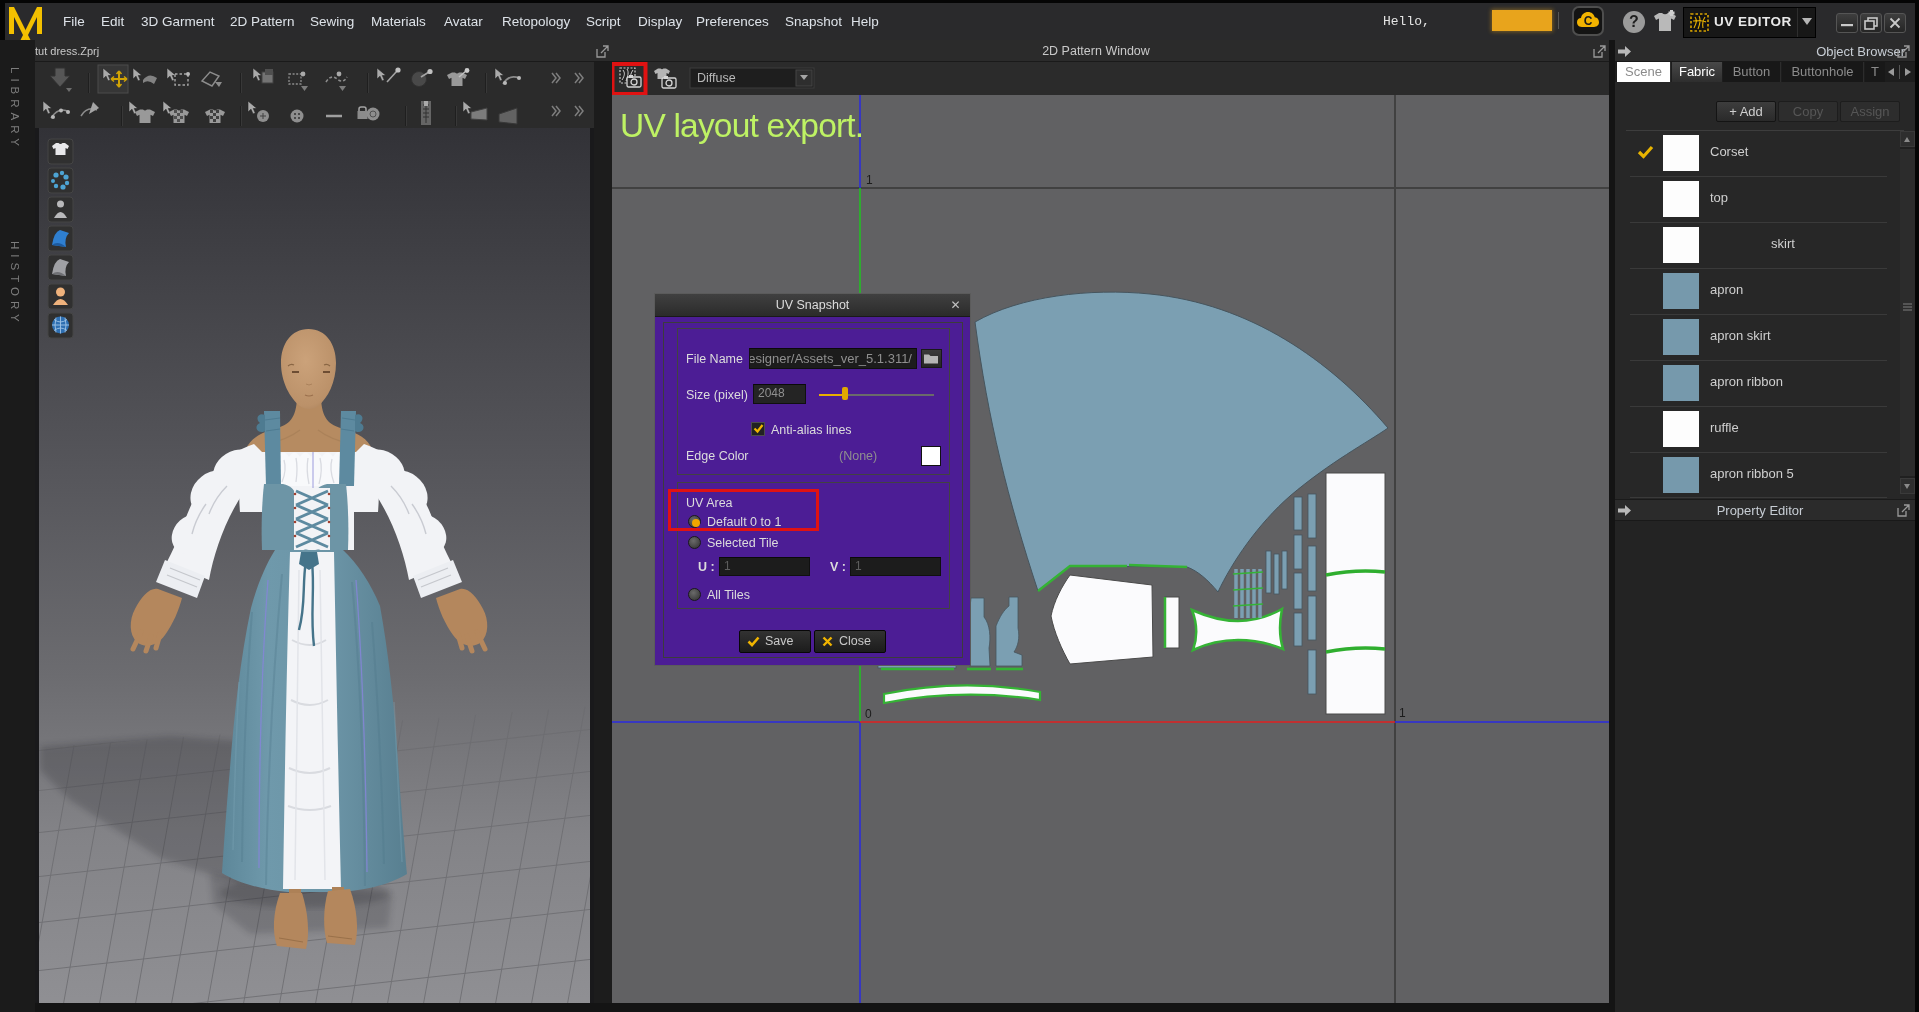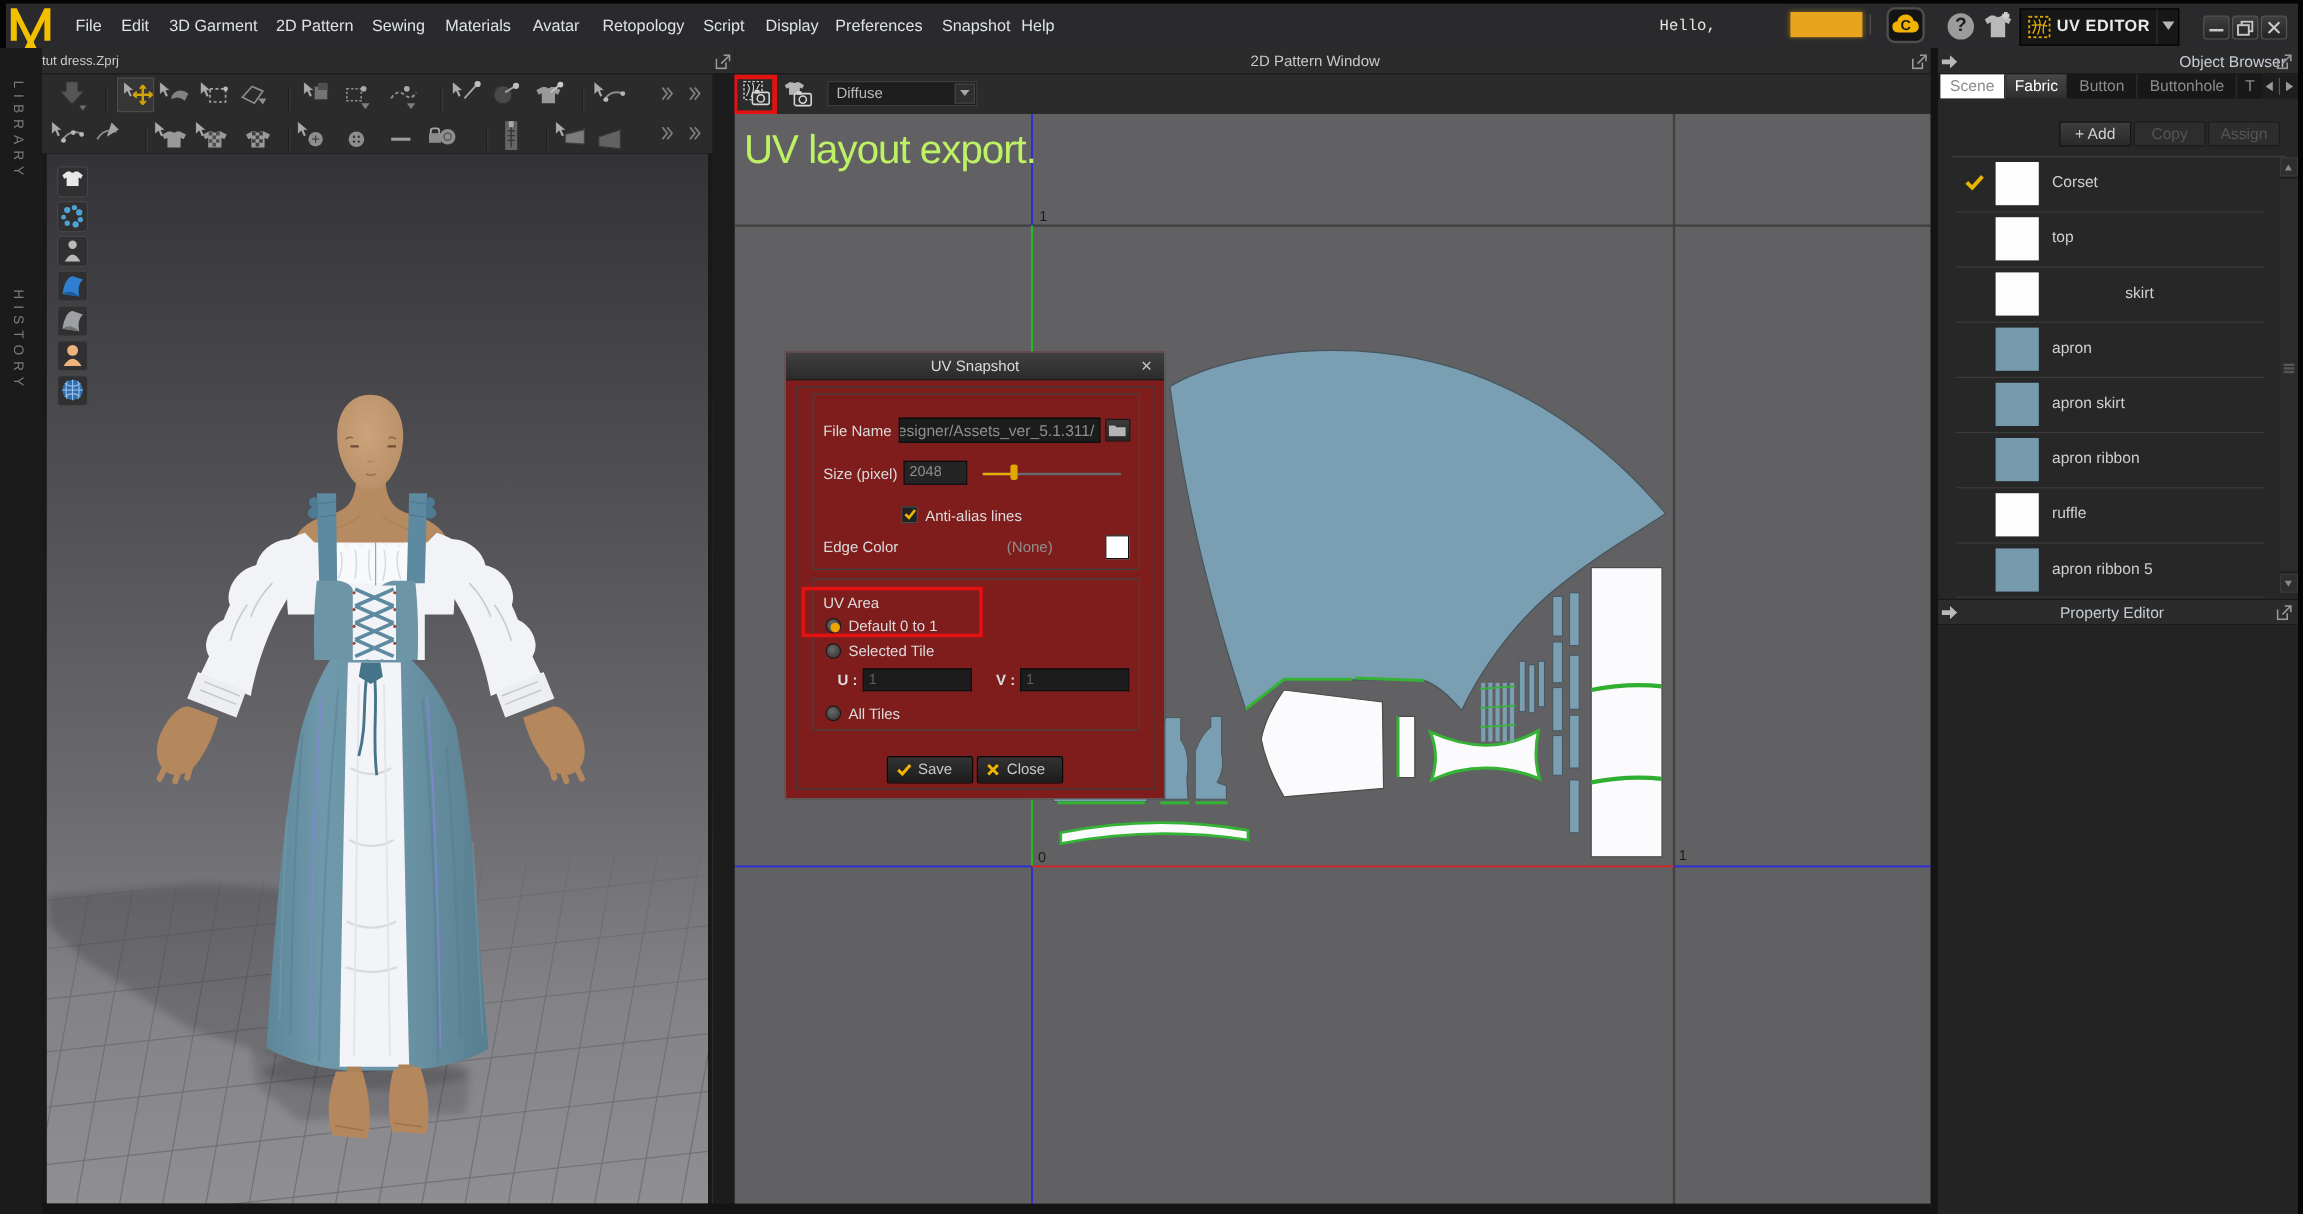--- a/index.html
+++ b/index.html
@@ -514,21 +514,21 @@
     <rect x="1308" y="650" width="8" height="44"></rect>
   </g>
 
   <rect x="1326" y="473" width="59" height="241" fill="#fbfbfd" stroke="#4a4a4a"></rect>
   <path d="M1326,575 Q1356,569 1385,572" stroke="#2fae2f" stroke-width="3.5" fill="none"></path>
   <path d="M1326,652 Q1356,646 1385,649" stroke="#2fae2f" stroke-width="3.5" fill="none"></path>
 </svg>
 
 <div class="abs" style="left:620px;top:106.5px;color:#bef264;font-size:33.5px;letter-spacing:-0.8px;">UV layout export.</div>
 
-<div class="abs" style="left:654px;top:293px;width:317px;height:373px;background:#7f1d1d;border:1px solid #5b5b5b;">
+<div class="abs" style="left:654px;top:293px;width:317px;height:373px;background:#4c1d95;border:1px solid #5b5b5b;">
   <div class="abs" style="left:0;top:0;width:315px;height:23px;background:linear-gradient(#404040,#2b2b2b);border-bottom:1px solid #1a1a1a;"></div>
   <div class="abs" style="left:0;top:0;width:315px;height:23px;color:#dcdcdc;font-size:12.5px;text-align:center;line-height:23px;">UV Snapshot</div>
   <div class="abs" style="left:293px;top:4px;width:15px;height:15px;color:#c4c4c4;font-size:12px;text-align:center;line-height:15px;">✕</div>
   <div class="abs" style="left:8px;top:28px;width:300px;height:336px;border:1px solid #3c3c3c;"></div>
 
   <div class="abs" style="left:22px;top:34px;width:273px;height:147px;border:1px solid #424242;"></div>
   <div class="lbl" style="left:31px;top:58px;">File Name</div>
   <div class="inp" style="left:94px;top:54px;width:168px;height:21px;overflow:hidden;line-height:19px;font-size:13px;">
       <span style="float:right;white-space:nowrap;">Designer/Assets_ver_5.1.311/</span>
     </div>

